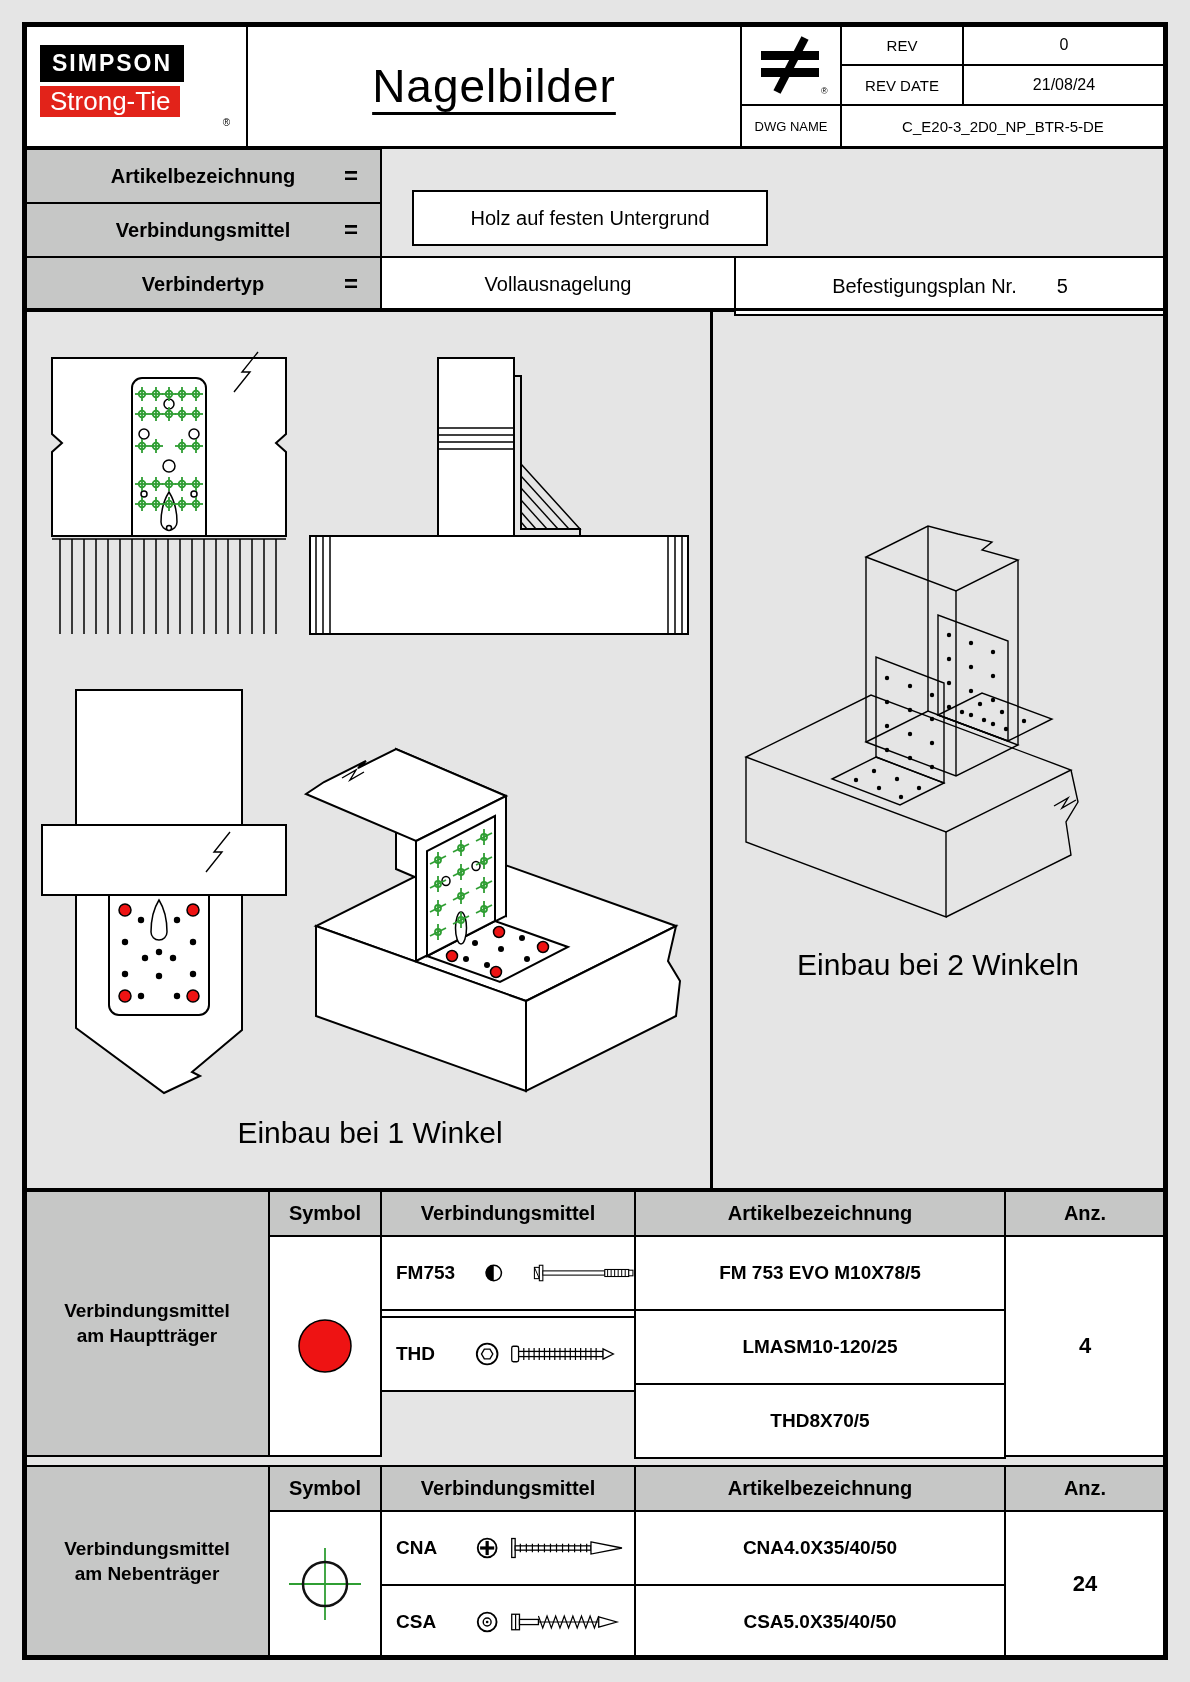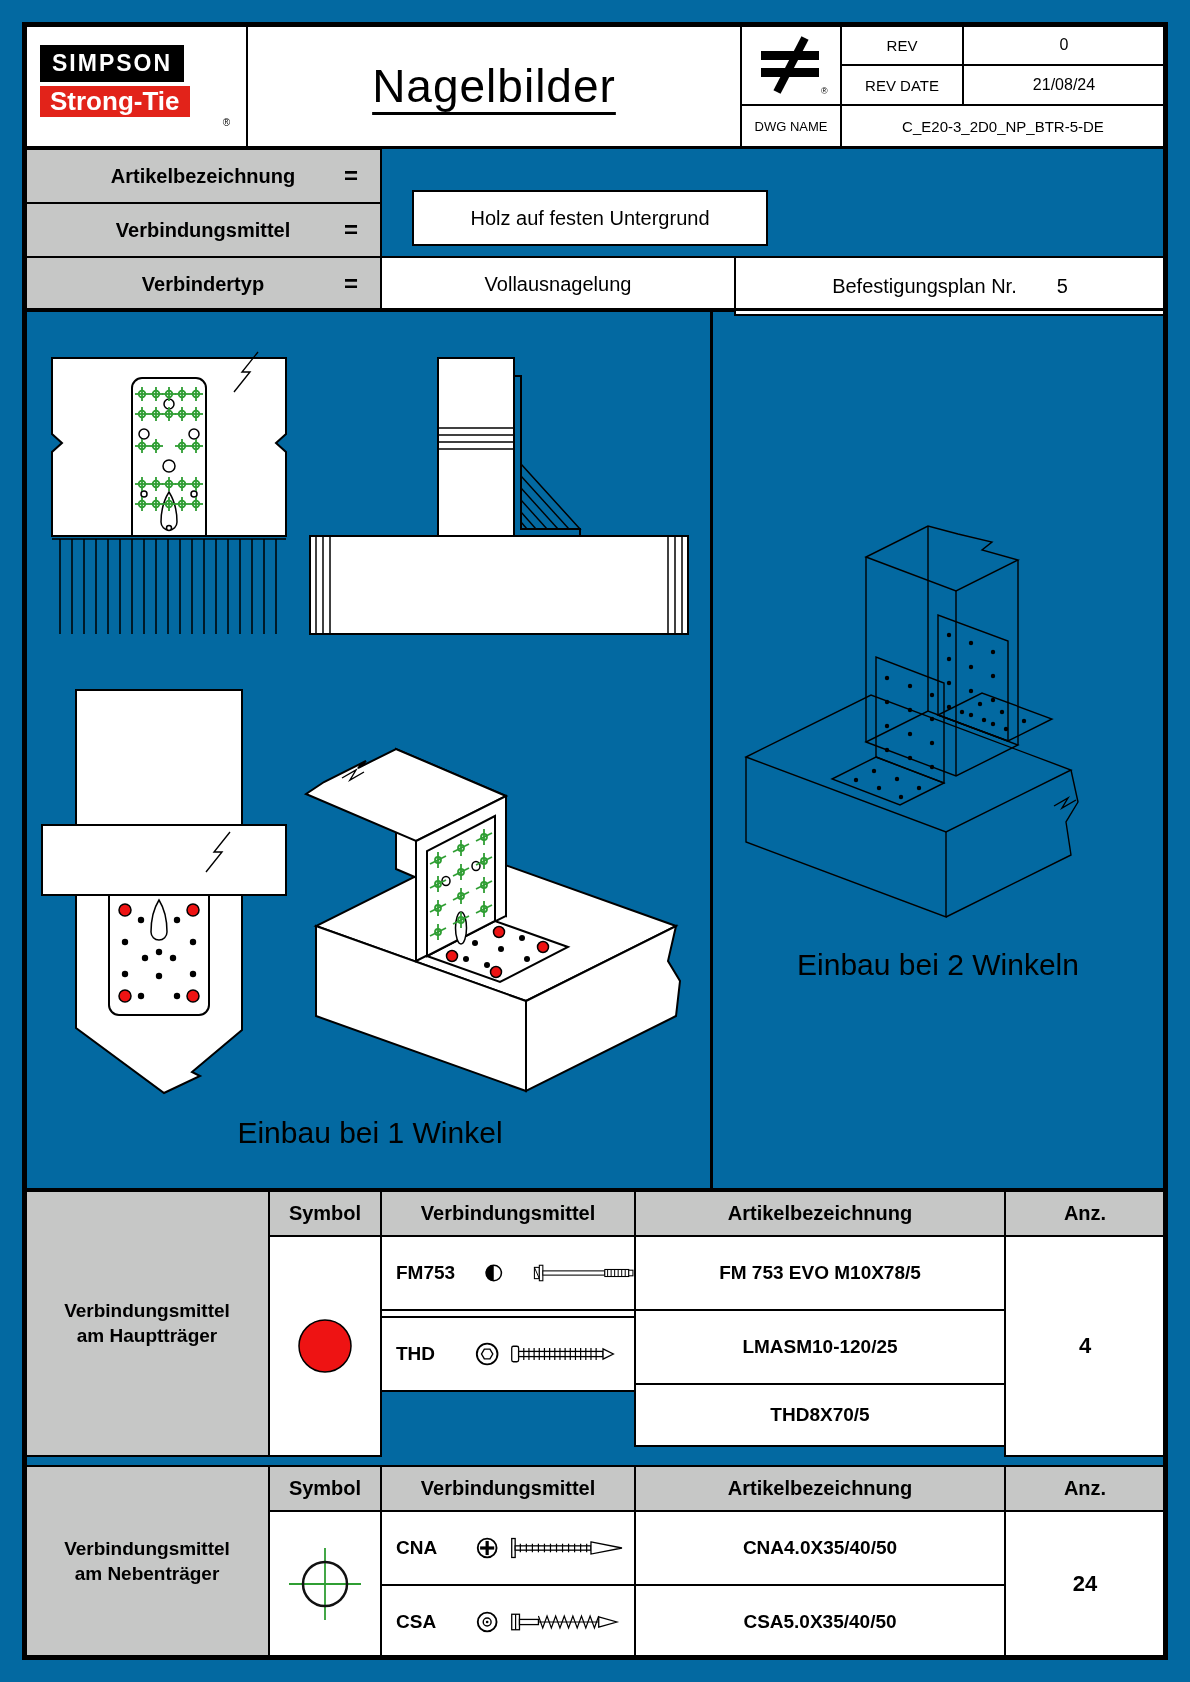--- a/index.html
+++ b/index.html
@@ -1,28 +1,28 @@
 <!DOCTYPE html>
 <html style="--brand-red: #e2231a; --anchor-red: #ee1313; --nail-green: #2f9e33; --header-gray: #c6c7c6;"><head>
 <meta charset="utf-8">
 <style>
   html,body{margin:0;padding:0;background:#888;}
-  .sheet{position:relative;width:1190px;height:1682px;background:#0369a1;margin:0 auto;
+  .sheet{position:relative;width:1190px;height:1682px;background:#e5e5e5;margin:0 auto;
          font-family:"Liberation Sans","DejaVu Sans",sans-serif;color:#000;overflow:hidden;}
   .frame{position:absolute;left:22px;top:22px;width:1146px;height:1638px;border:5px solid #000;
          box-sizing:border-box;pointer-events:none;z-index:50;}
   .cell{position:absolute;box-sizing:border-box;border:2px solid #000;background:#fff;
         display:flex;align-items:center;justify-content:center;}
   .gray{background:var(--header-gray,#c6c7c6);}
   .hline{position:absolute;left:24px;width:1142px;background:#000;height:3px;z-index:10;}
   .vline{position:absolute;background:#000;z-index:5;}
   
   .logo-black{display:inline-block;background:#000;color:#fff;font-weight:bold;font-size:23px;
               letter-spacing:2px;padding:5px 12px;}
-  .logo-red{display:inline-block;background:var(--brand-red,#e2231a);color:#fff;font-weight:bold;
+  .logo-red{display:inline-block;background:var(--brand-red,#e2231a);color:#fff;font-weight:normal;
             font-size:26px;padding:0 10px;margin-top:4px;}
   .reg{font-size:10px;}
   .page-title{font-size:46px;letter-spacing:1px;text-decoration:underline;
               text-decoration-thickness:3px;text-underline-offset:10px;}
   .tb-label{font-size:15px;}
   .tb-value{font-size:16px;}
   
   .spec-label{font-size:20px;font-weight:bold;}
   .spec-eq{position:absolute;right:22px;font-size:24px;font-weight:bold;}
   .spec-value{font-size:20px;}
@@ -438,21 +438,21 @@
       <line class="thin" x1="64" y1="8" x2="64" y2="22"></line>
         <line class="thin" x1="70" y1="8" x2="70" y2="22"></line>
       <line class="thin" x1="76" y1="8" x2="76" y2="22"></line>
         <line class="thin" x1="82" y1="8" x2="82" y2="22"></line>
       <line class="thin" x1="88" y1="8" x2="88" y2="22"></line>
         <line class="thin" x1="94" y1="8" x2="94" y2="22"></line>
       <line class="thin" x1="100" y1="8" x2="100" y2="22"></line>
       <polygon class="fw15" points="108,9 120,15 108,21"></polygon>
     </svg>
   </div>
-  <div class="cell" style="left:634px;top:1383px;width:372px;height:64px;">
+  <div class="cell" style="left:634px;top:1383px;width:372px;height:76px;">
     <span class="article">THD8X70/5</span>
   </div>
 
   <div class="cell gray" style="left:24px;top:1465px;width:246px;height:193px;">
     <span class="group-label">Verbindungsmittel am Nebenträger</span>
   </div>
   <div class="cell gray" style="left:268px;top:1465px;width:114px;height:47px;">
     <span class="th">Symbol</span>
   </div>
   <div class="cell gray" style="left:380px;top:1465px;width:256px;height:47px;">

